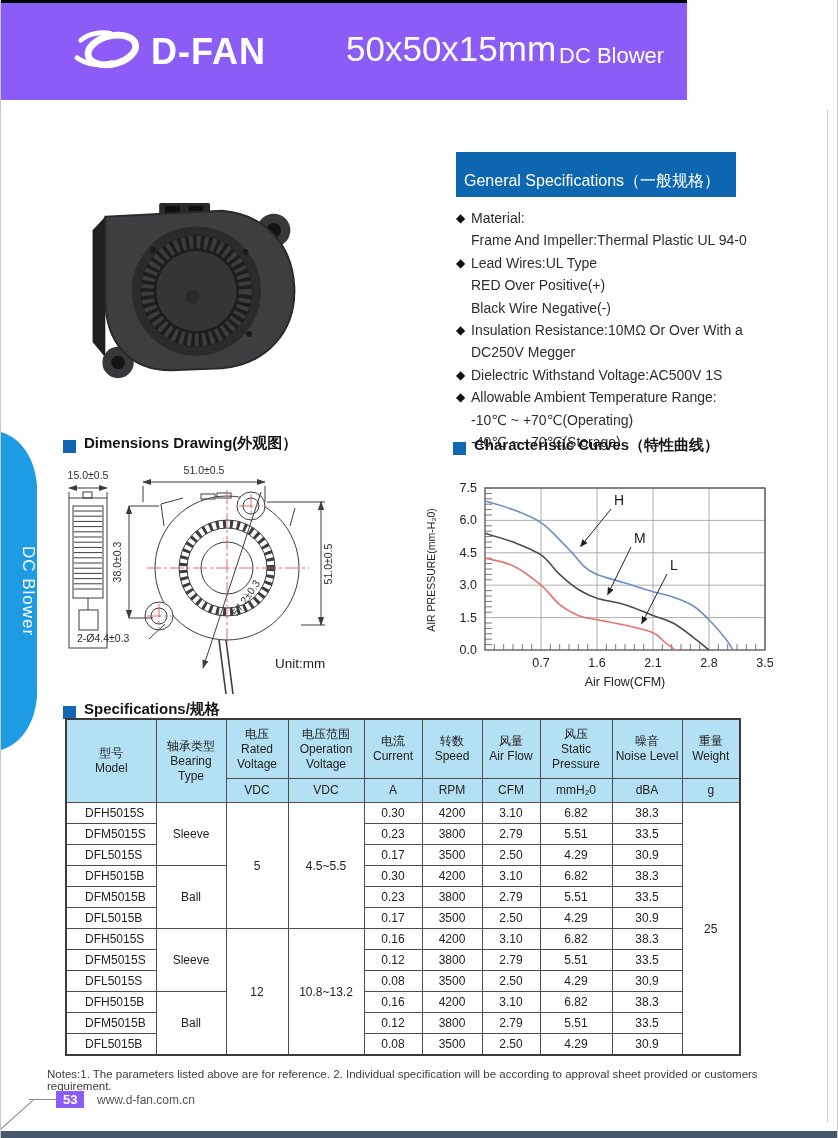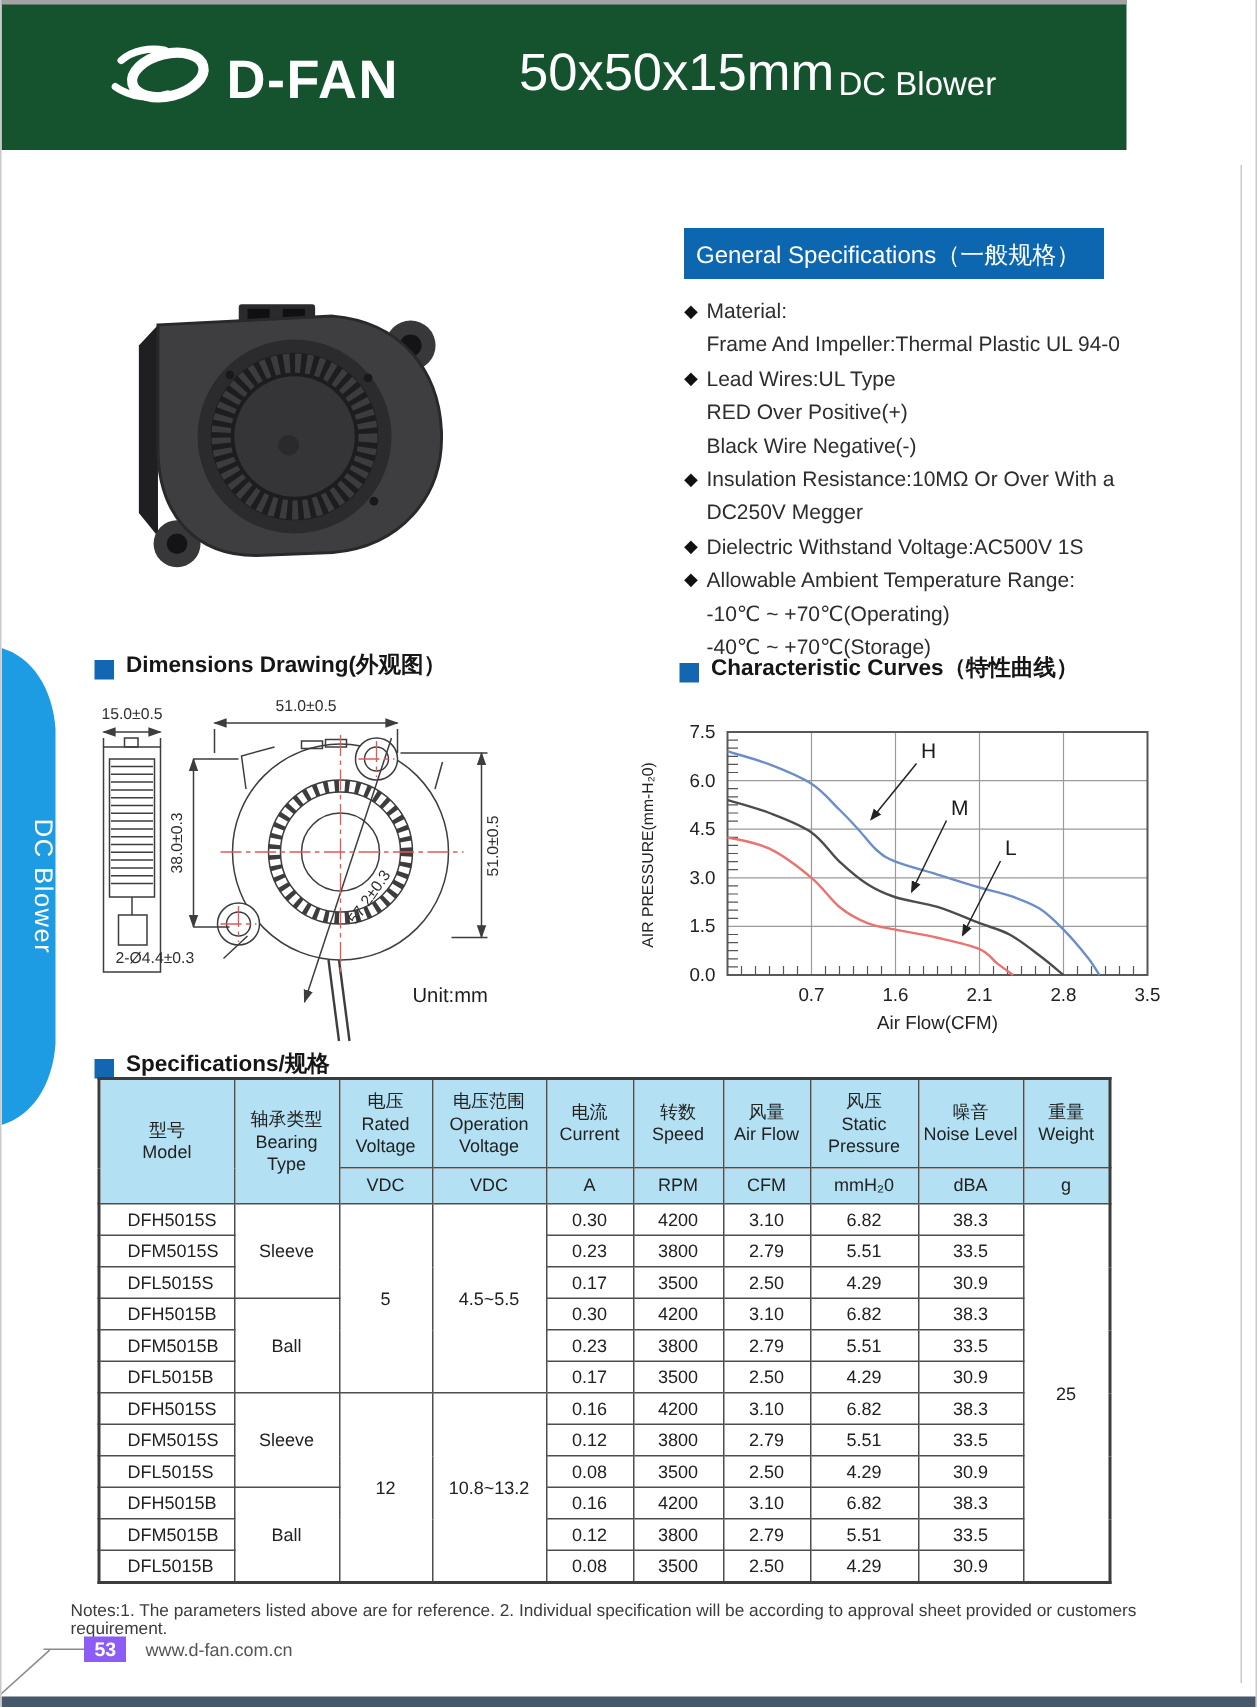--- a/index.html
+++ b/index.html
@@ -1,30 +1,30 @@
 <!DOCTYPE html>
 <html><head>
 <meta charset="utf-8">
 <style>
   html,body{margin:0;padding:0;background:#e8e8e8;}
   .page{position:relative;width:838px;height:1138px;background:#ffffff;margin:0 auto;
         font-family:"Liberation Sans","DejaVu Sans",sans-serif;overflow:hidden;
         border-left:1px solid #c9c9c9;border-right:1px solid #c9c9c9;box-sizing:border-box;}
   
-  .hdr{position:absolute;left:0;top:0;width:750px;height:100px;background:#14532d;
-       border-top:3px solid #a3a3a3;box-sizing:border-box;}
+  .hdr{position:absolute;left:0;top:0;width:686px;height:100px;background:#8b5cf6;
+       border-top:3px solid #000000;box-sizing:border-box;}
   .hdr-inner{position:absolute;left:72px;top:22px;display:flex;align-items:center;}
   .brand{color:#fff;font-size:36px;font-weight:bold;letter-spacing:1px;margin-left:8px;}
   .hdr-size{position:absolute;left:305px;top:26px;color:#fff;font-size:35px;font-weight:400;margin-left:40px;}
   .hdr-cat{position:absolute;left:558px;top:40px;color:#fff;font-size:22px;}
   
   .model-title{position:absolute;left:102px;top:128px;font-size:46px;font-weight:500;color:#1b1b1b;}
   
   .gs{position:absolute;left:455px;top:152px;width:318px;}
-  .gs-bar{background:#0c67b0;color:#fff;font-size:16px;padding:8px 8px 5px 8px;width:280px;box-sizing:border-box;}
+  .gs-bar{background:#0c67b0;color:#fff;font-size:16px;padding:19px 8px 5px 8px;width:280px;box-sizing:border-box;}
   .gs-list{margin-top:10px;font-size:14px;color:#2d2d2d;line-height:1.6;}
   .gs-line{display:flex;}
   .gs-bullet{width:15px;flex:0 0 15px;font-size:12px;color:#111;padding-top:2px;}
   
   .sec{position:absolute;display:flex;align-items:flex-end;font-size:15px;font-weight:bold;color:#161616;}
   .sec-sq{width:13px;height:13px;background:#1266b2;margin-right:8px;flex:0 0 13px;}
   
   .tab{position:absolute;left:0;top:428px;}
   
   .dimwrap{position:absolute;left:52px;top:458px;}

